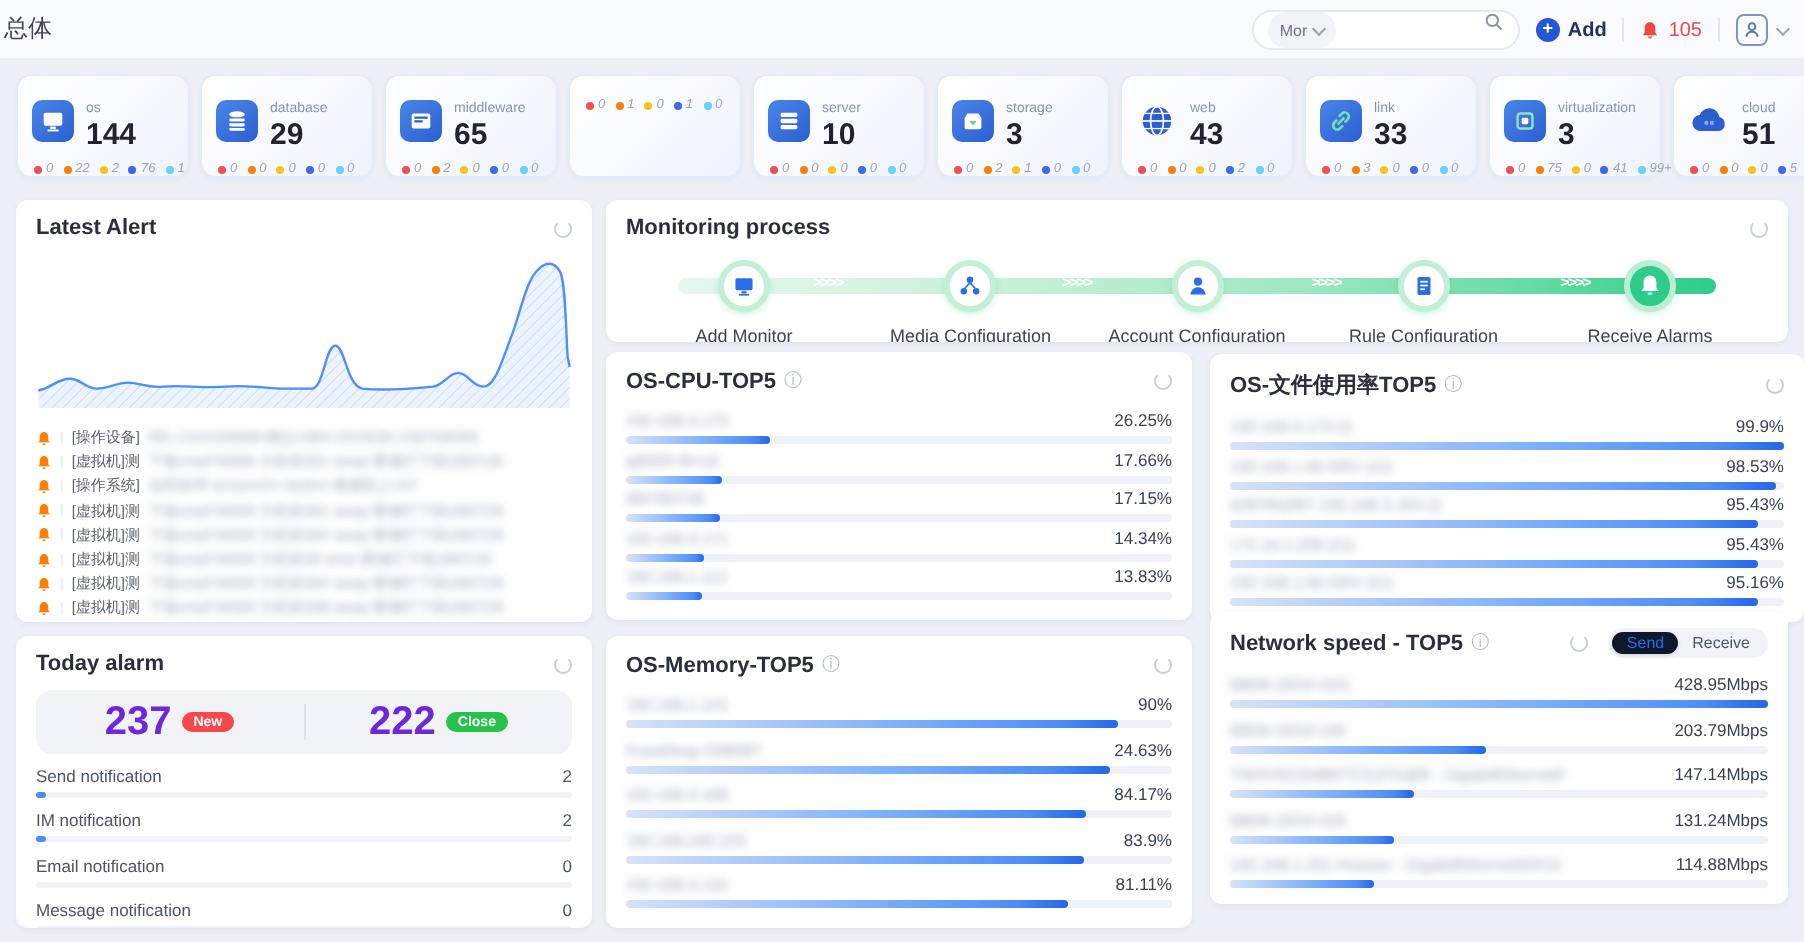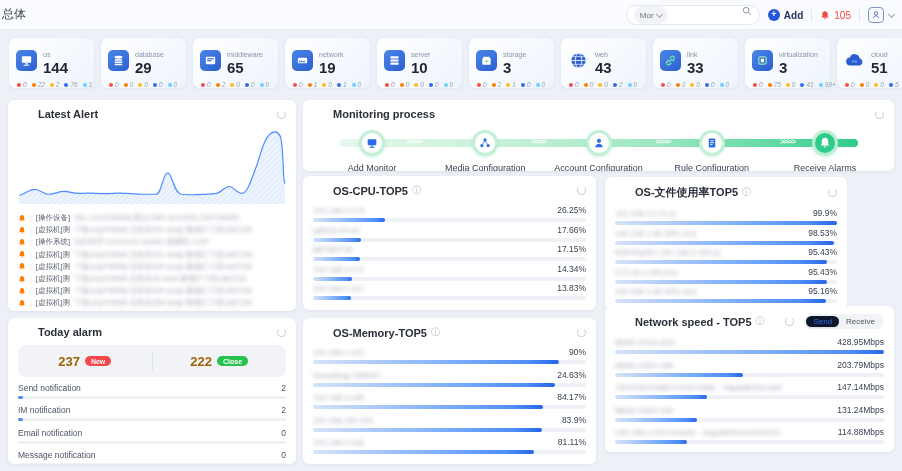--- a/index.html
+++ b/index.html
@@ -44,30 +44,30 @@
   .card-dots { display:flex; gap:5px; margin-top:5px; margin-left:1px; }
   .dot-item { display:flex; align-items:center; gap:2px; font-size:6.5px; color:#9aa3b2; font-style:normal; }
   .dot { width:4px; height:4px; border-radius:50%; display:inline-block; }
   .dot-r{background:#f54e4e}.dot-o{background:#ff7d00}.dot-y{background:#f7c122}
   .dot-b{background:#3b6ae8}.dot-c{background:#6ad0ff}
 
   
   .panel { position:absolute; background:#fff; border-radius:6px;
     box-shadow:0 1px 3px rgba(30,50,90,.07); padding:8px 10px; overflow:hidden; }
   .phead { display:flex; align-items:center; gap:4px; }
-  .ptitle { font-size:11px; font-weight:bold; color:#2a2f3a;margin-left:20px; }
+  .ptitle { font-size:11px; font-weight:bold; color:#2a2f3a; }
   .pinfo { font-size:9px; color:#b3bac6; }
   .prefresh { margin-left:auto; width:9px; height:9px; border:1.3px solid #c9cfd9;
     border-radius:50%; border-top-color:transparent; cursor:pointer; }
 
   #panel-alert   { left:8px;   top:100px; width:288px; height:211px; }
   #panel-today   { left:8px;   top:318px; width:288px; height:146px; }
   #panel-process { left:303px; top:100px; width:591px; height:71px;  }
   #panel-cpu     { left:303px; top:176px; width:293px; height:134px; }
-  #panel-file    { left:605px; top:177px; width:242px; height:134px; }
+  #panel-file    { left:605px; top:177px; width:297px; height:134px; }
   #panel-memory  { left:303px; top:318px; width:293px; height:146px; }
   #panel-network { left:605px; top:306px; width:289px; height:146px; }
 
   
   .alert-chart { margin-top:2px; }
   .alert-list { margin-top:2px; }
   .alert-item { display:flex; align-items:center; gap:4px; height:12.2px; font-size:7.5px; cursor:pointer; }
   .alert-item .sep { color:#e3e6ec; font-size:7px; }
   .alert-prefix { color:#5a6270; white-space:nowrap; }
   .redacted { filter:blur(2px); opacity:.8; color:#8a93a3; white-space:nowrap; overflow:hidden; }
@@ -95,21 +95,21 @@
   .fill { height:4px; border-radius:2px;
     background:linear-gradient(90deg,rgba(122,170,252,.2) 0%,#7fb0fb 55%,#4e8df7 88%,#2566e8 100%); }
   .gap16 .t5-row { height:19.5px; }
   .gap20 .t5-row { height:22.5px; }
 
   
   .today-summary { margin-top:7px; height:32px; background:#f1f3f7; border-radius:8px;
     display:flex; align-items:center; }
   .sum-half { flex:1; display:flex; align-items:center; justify-content:center; gap:5px; }
   .sum-div { width:1px; height:18px; background:#dde1e8; }
-  .sum-num { font-size:13px; font-weight:bold; color:#a16207; }
+  .sum-num { font-size:20px; font-weight:bold; color:#6d28d9; }
   .pill { font-size:7px; color:#fff; border-radius:8px; padding:1.5px 6px; font-weight:bold; }
   .pill-new { background:#f5484d; } .pill-close { background:#27c24c; }
   .notif-row { margin-top:6.2px; }
   .notif-line { display:flex; justify-content:space-between; font-size:8.5px; color:#4b5563; }
   .notif-track { height:3px; background:#f0f2f5; border-radius:2px; margin-top:3px; }
   .notif-fill { height:3px; border-radius:2px; background:#4e8df7; }
 
   
   .toggle { margin-left:6px; background:#f1f3f7; border-radius:10px; padding:2px; display:flex; font-size:8px; }
   .tg { padding:1px 7px; border-radius:8px; color:#4b5563; cursor:pointer; }
@@ -259,31 +259,20 @@
           <em>0</em>
         </span>
       <span class="dot-item">
           <i class="dot dot-c"></i>
           <em>0</em>
         </span>
     </div>
   </div>
 
   <div class="card">
-    <div class="card-top">
-      <span class="card-icon">
-        <svg width="13" height="13" viewBox="0 0 14 14">
-            <rect x="2" y="4" width="10" height="6" rx="1" fill="#fff"></rect>
-            <rect x="3.3" y="7.3" width="1.6" height="1.6" fill="#2b5fd0"></rect>
-            <rect x="5.6" y="7.3" width="1.6" height="1.6" fill="#2b5fd0"></rect>
-            <rect x="7.9" y="7.3" width="1.6" height="1.6" fill="#2b5fd0"></rect>
-          </svg>
-      </span>
-      <span class="card-meta"><span class="card-name">network</span><br><span class="card-count">19</span></span>
-    </div>
     <div class="card-dots">
       <span class="dot-item">
           <i class="dot dot-r"></i>
           <em>0</em>
         </span>
       <span class="dot-item">
           <i class="dot dot-o"></i>
           <em>1</em>
         </span>
       <span class="dot-item">

